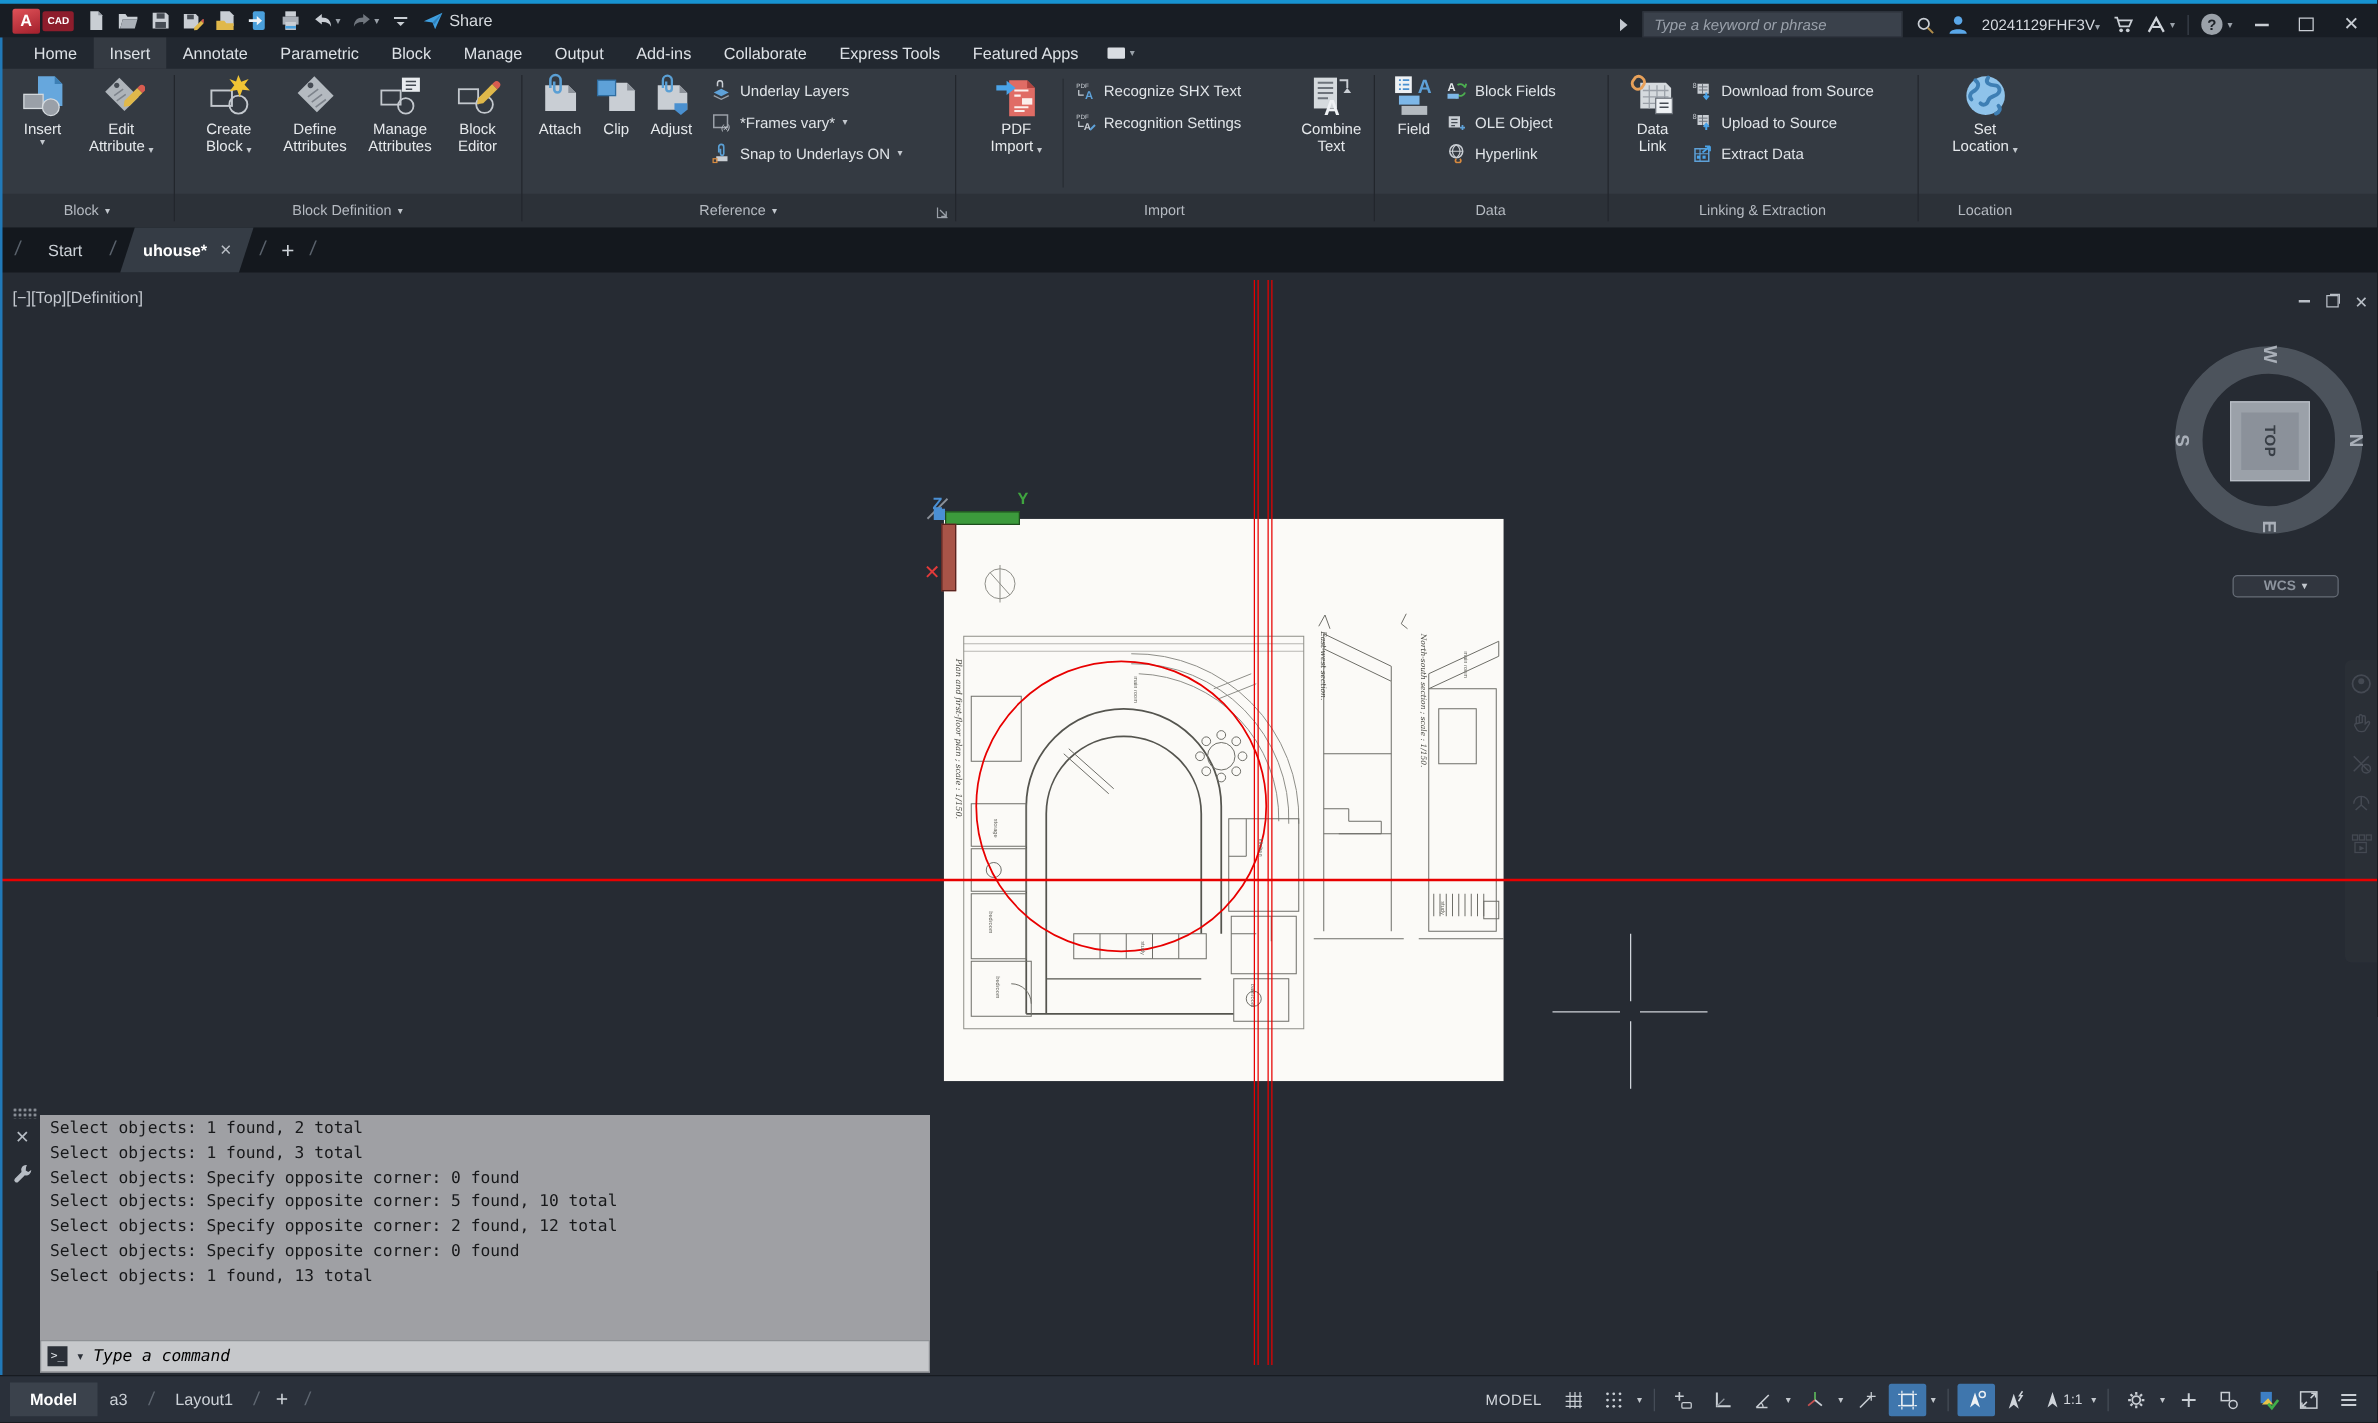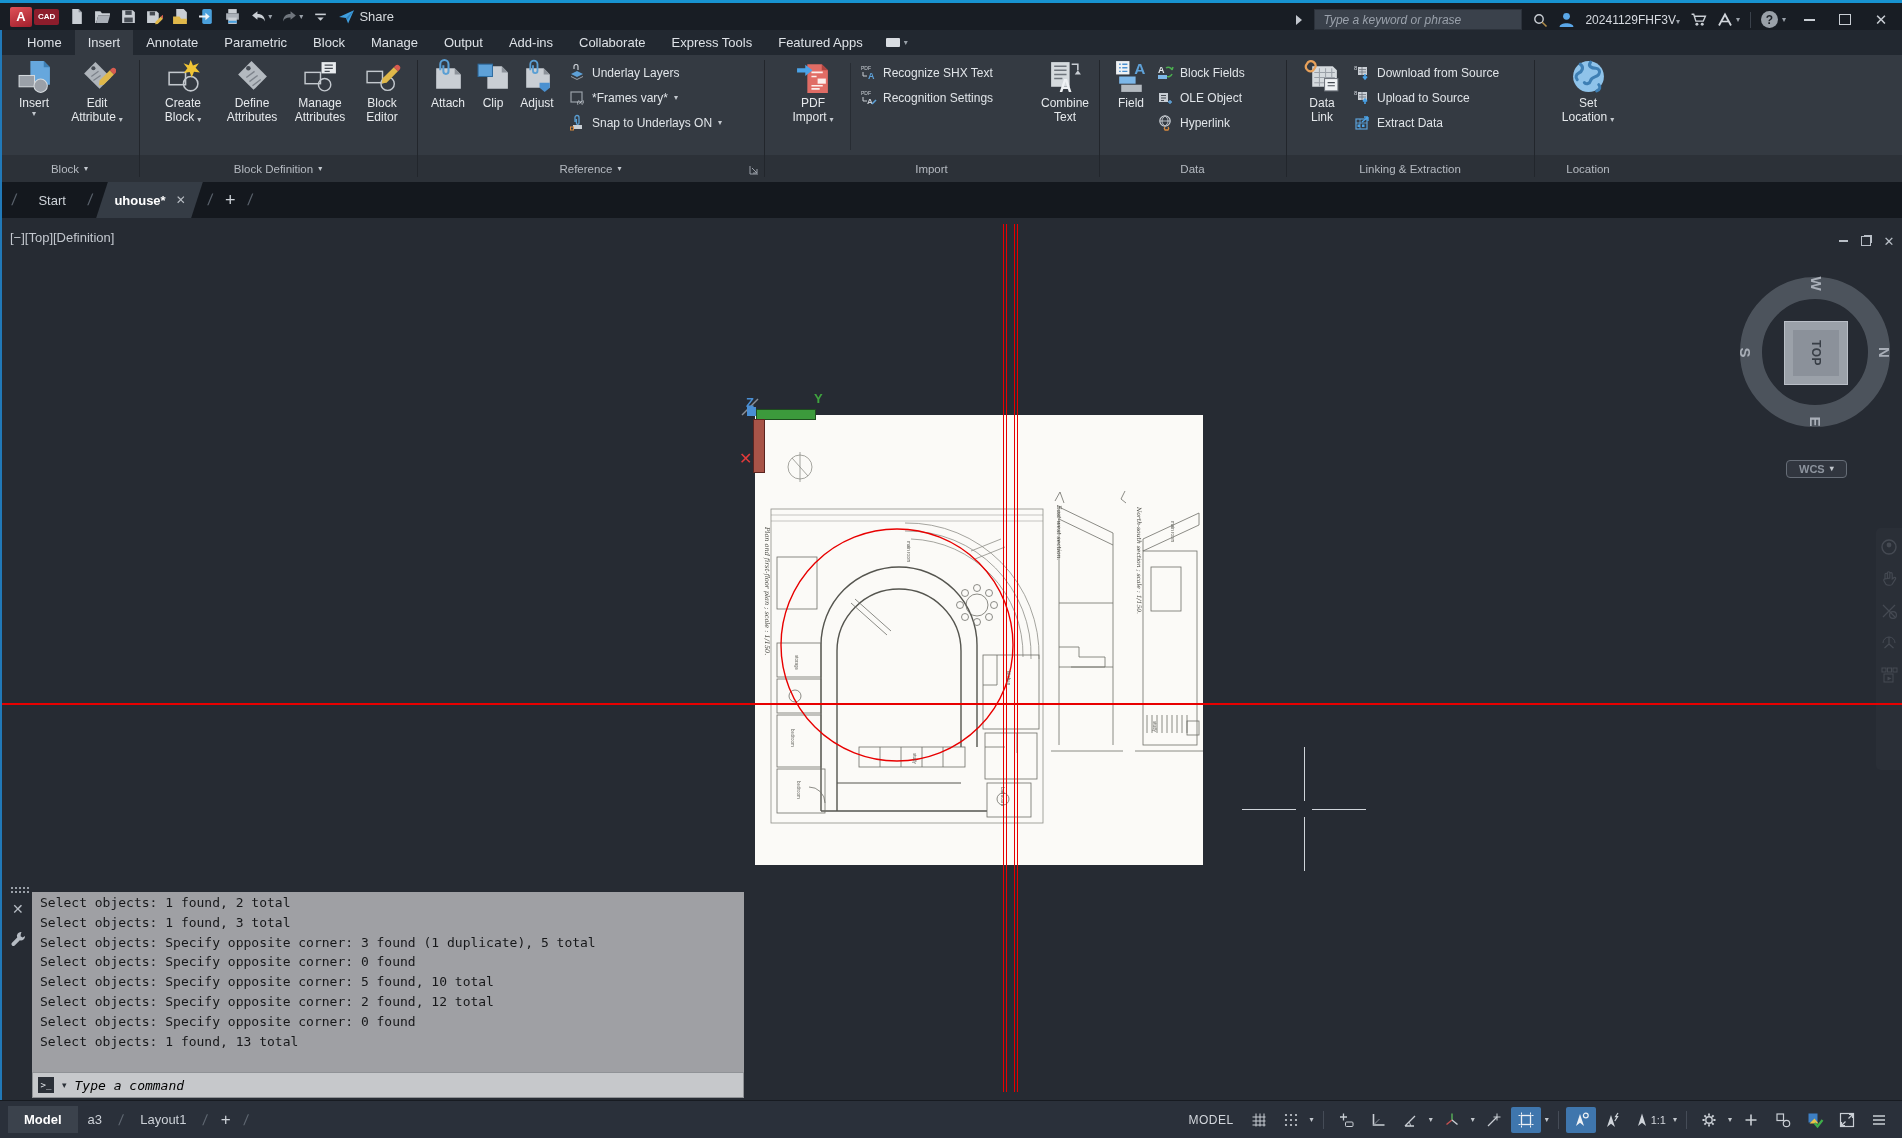--- a/index.html
+++ b/index.html
@@ -74,21 +74,21 @@
   .vpc .mini-max{width:8px;height:8px;border:1.5px solid #b9bfc7;box-shadow:2px -2px 0 -1px #b9bfc7}
   .vpc .mini-x{color:#b9bfc7;font-size:13px}
 
   
   .viewcube{position:absolute;left:1740px;top:59px;width:150px;height:150px;z-index:5}
   .vc-ring{position:absolute;left:0;top:0;width:106px;height:106px;border:22px solid rgba(125,132,142,.45);border-radius:50%}
   .vc-letter{position:absolute;font-weight:bold;font-size:15px;color:#a9afb8;transform:rotate(90deg);cursor:pointer}
   .vc-face{position:absolute;left:44px;top:44px;width:62px;height:62px;background:#9ba1a9;border:1px solid #b9bec6;display:flex;align-items:center;justify-content:center;cursor:pointer}
   .vc-face-inner{width:46px;height:46px;background:#8b919a;display:flex;align-items:center;justify-content:center}
   .vc-face-inner span{transform:rotate(90deg);font-weight:bold;font-size:12px;color:#383e46;letter-spacing:.5px}
-  .wcs-pill{position:absolute;left:1786px;top:242px;padding:2px 12px;border:1px solid #666d77;border-radius:4px;background:rgba(58,64,73,.55);color:#8d949e;font-size:11px;font-weight:bold;display:flex;gap:5px;align-items:center;z-index:5;cursor:pointer}
+  .wcs-pill{position:absolute;left:1786px;top:242px;padding:2px 24px;border:1px solid #666d77;border-radius:4px;background:rgba(58,64,73,.55);color:#8d949e;font-size:11px;font-weight:bold;display:flex;gap:5px;align-items:center;z-index:5;cursor:pointer}
 
   
   .paper{position:absolute;left:755px;top:197px;width:448px;height:450px;z-index:1}
   .redline-h{position:absolute;left:0;right:0;top:485px;height:2px;background:#e80000;z-index:3}
   .redline-v{position:absolute;top:6px;height:868px;width:1px;background:#e80000;z-index:3}
 
   
   .ucs{position:absolute;left:738px;top:177px;width:95px;height:90px;z-index:4}
   .ucs .y-lab{position:absolute;left:76px;top:-4px;color:#3fa43f;font-size:13px;font-weight:bold}
   .ucs .z-lab{position:absolute;left:8px;top:0px;color:#4a8fd4;font-size:13px;font-weight:bold}
@@ -772,21 +772,20 @@
 
     <div class="cli-grip"></div>
     <div class="cli-x glyph">✕</div>
     <svg class="cli-wrench" width="17" height="17" viewBox="0 0 17 17">
         <path d="M12.5 2a4 4 0 0 0-4.3 5.5L3 12.7a1.9 1.9 0 0 0 2.7 2.7l5.2-5.2A4 4 0 0 0 16 6l-2.4 1.5-2-1.2.2-2.4z" fill="#b6bcc4"></path>
       </svg>
 
     <div class="cli-hist">
       <div>Select objects: 1 found, 2 total</div>
       <div>Select objects: 1 found, 3 total</div>
-      <div>Select objects: Specify opposite corner: 3 found (1 duplicate), 5 total</div>
       <div>Select objects: Specify opposite corner: 0 found</div>
       <div>Select objects: Specify opposite corner: 5 found, 10 total</div>
       <div>Select objects: Specify opposite corner: 2 found, 12 total</div>
       <div>Select objects: Specify opposite corner: 0 found</div>
       <div>Select objects: 1 found, 13 total</div>
     </div>
 
     <div class="cli-input">
       <div class="cli-prompt-ico">&gt;_</div>
       <span class="cli-caret-d glyph">▾</span>

